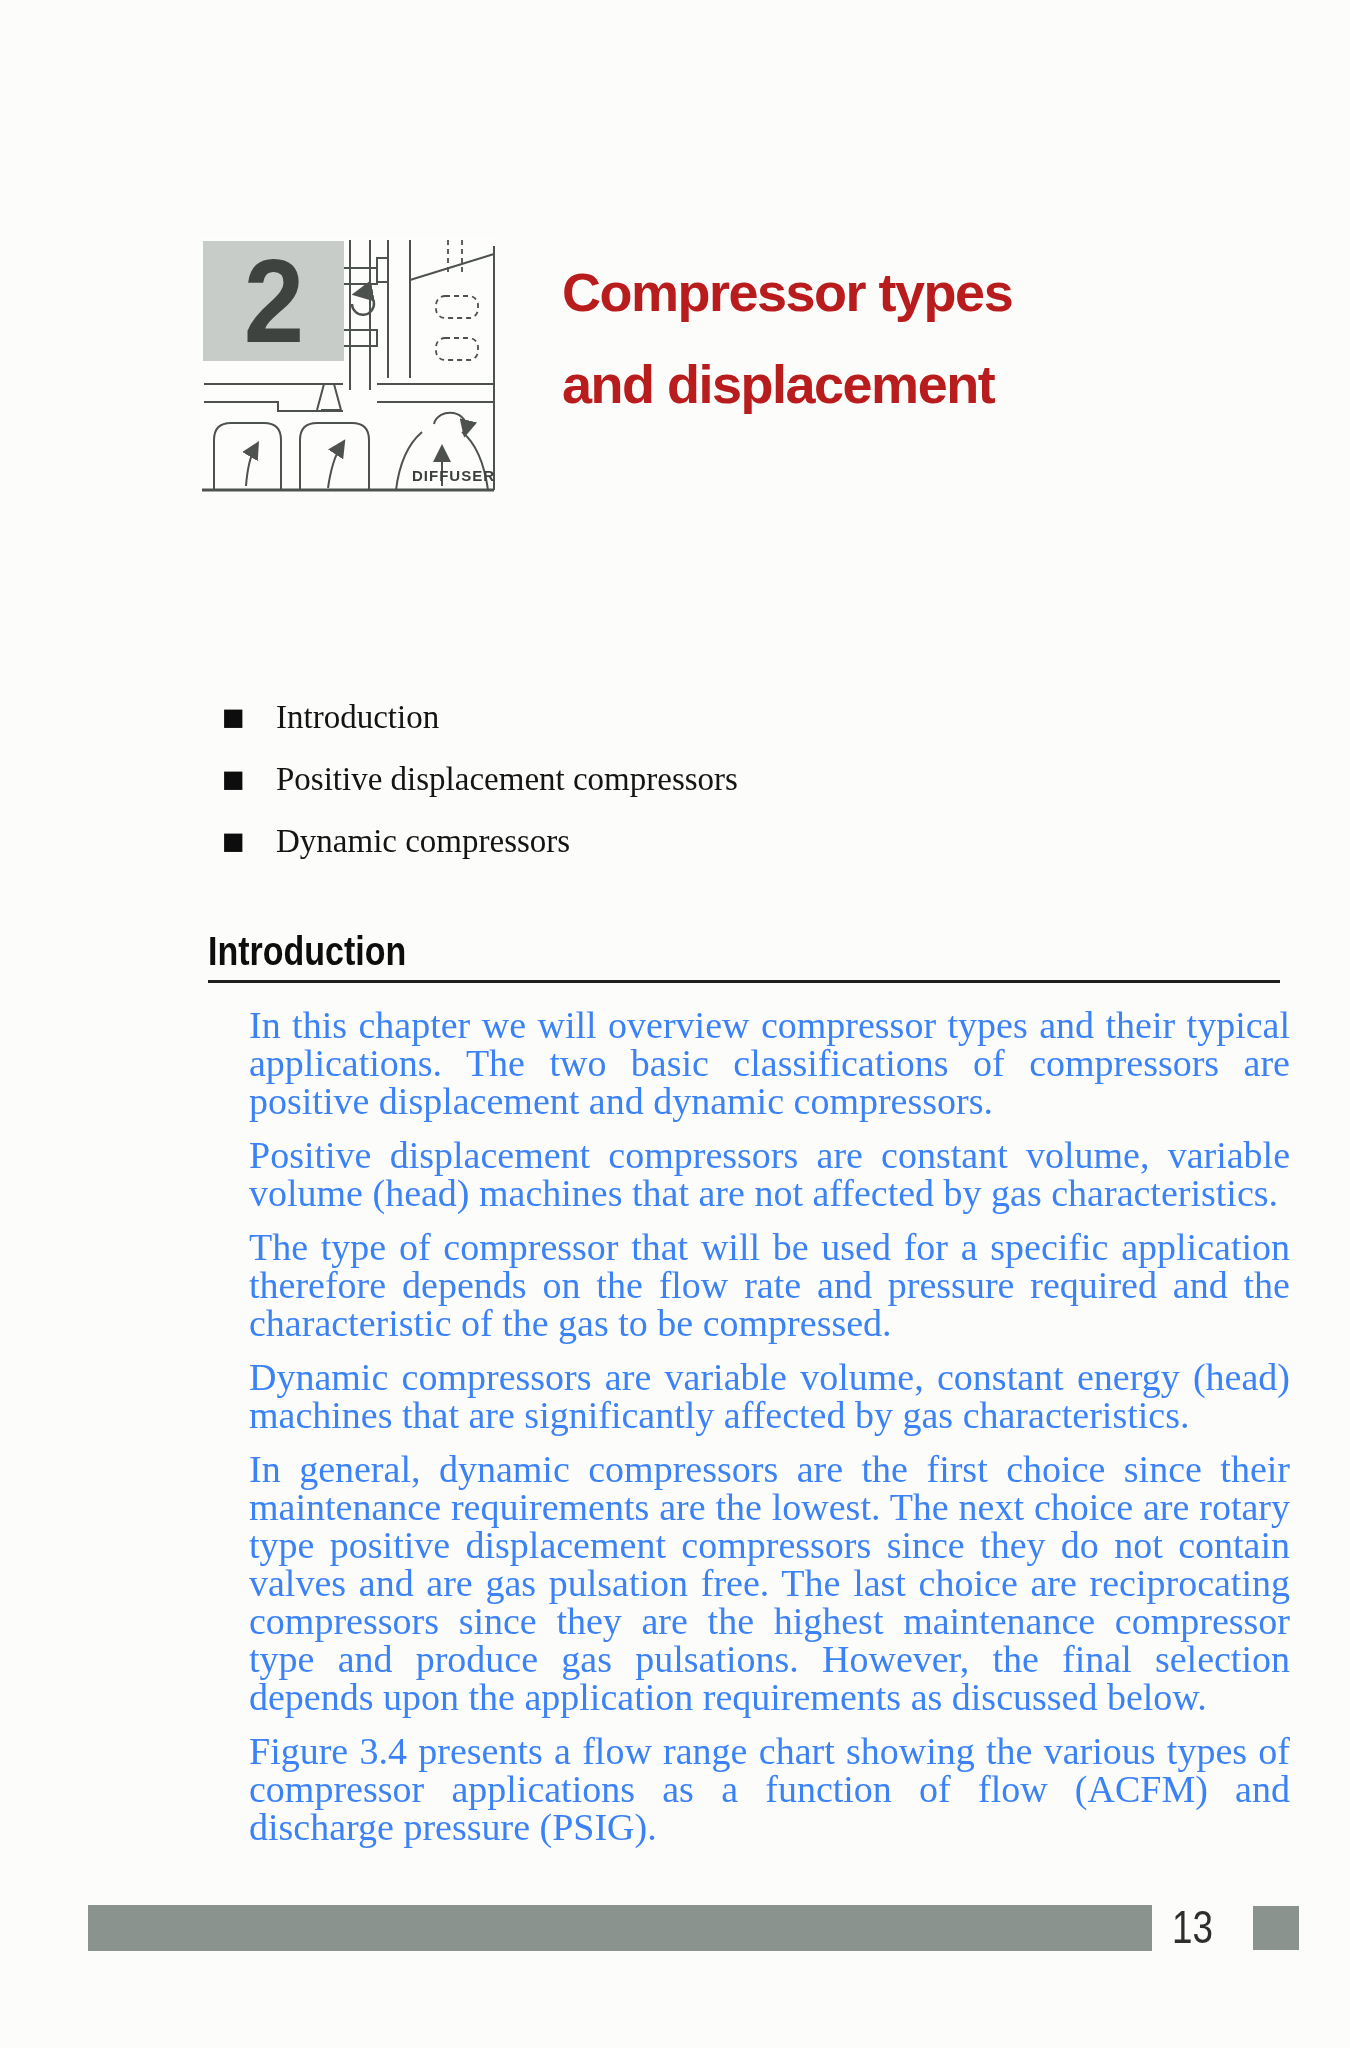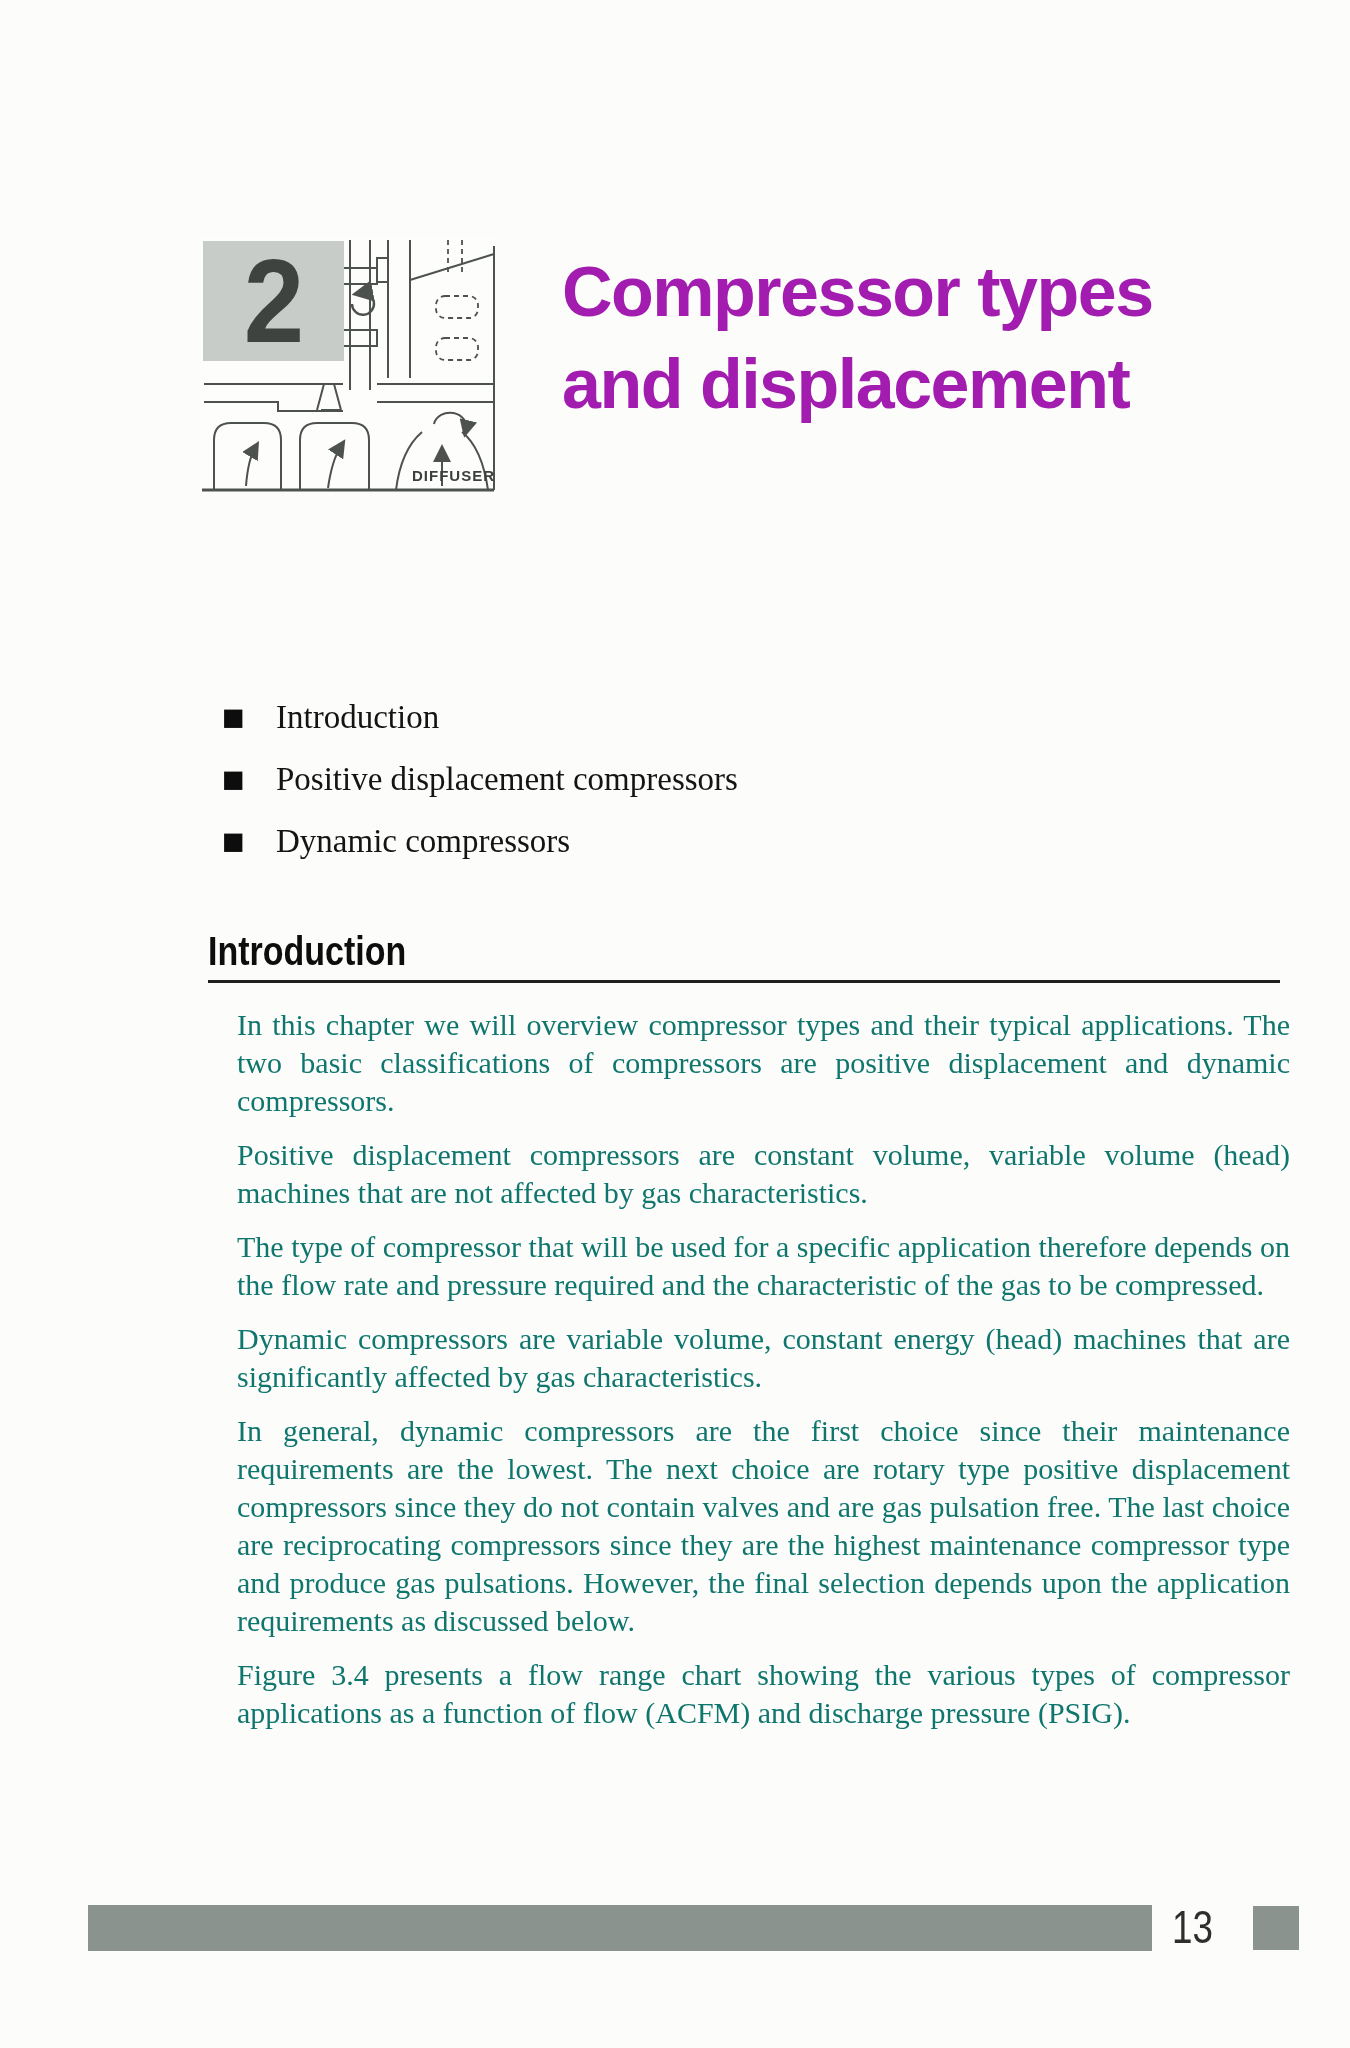--- a/index.html
+++ b/index.html
@@ -35,22 +35,22 @@
     position:absolute;left:212px;top:229px;
     font-family:"Liberation Sans", sans-serif;
     font-size:15px;font-weight:700;letter-spacing:1px;
     color:#3c403d;white-space:nowrap;
   }
 
   
   .title{
     position:absolute;left:562px;top:246px;
     font-family:"Liberation Sans", sans-serif;
-    font-weight:bold;font-size:70px;line-height:92px;
-    letter-spacing:-1.5px;color:#a21caf;
+    font-weight:bold;font-size:54px;line-height:92px;
+    letter-spacing:-1.5px;color:#b91c1c;
     white-space:nowrap;
   }
 
   
   .toc{position:absolute;left:222px;top:698px;}
   .toc-item{display:flex;align-items:flex-start;margin-bottom:24px;}
   .bullet{
     font-family:"DejaVu Sans", sans-serif;
     font-size:24px;line-height:38px;color:#0d0d0d;
     width:54px;flex:0 0 54px;
@@ -70,23 +70,23 @@
   .section-rule{
     position:absolute;left:208px;top:980px;
     width:1072px;height:3px;background:#1f1f1f;
   }
 
   
   .body-copy{
     position:absolute;left:237px;top:1006px;width:1053px;
   }
   .body-copy p{
-    margin:0 0 16px 0;
-    font-size:30px;line-height:38px;
-    text-align:justify;color:#0f766e;
+    margin:0 0 16px 12px;
+    font-size:38px;line-height:38px;
+    text-align:justify;color:#3b82f6;
   }
 
   
   .footer-bar{
     position:absolute;left:88px;top:1905px;
     width:1064px;height:46px;background:#8a938e;
   }
   .page-num{
     position:absolute;left:1172px;top:1903px;
     font-family:"Liberation Sans", sans-serif;

